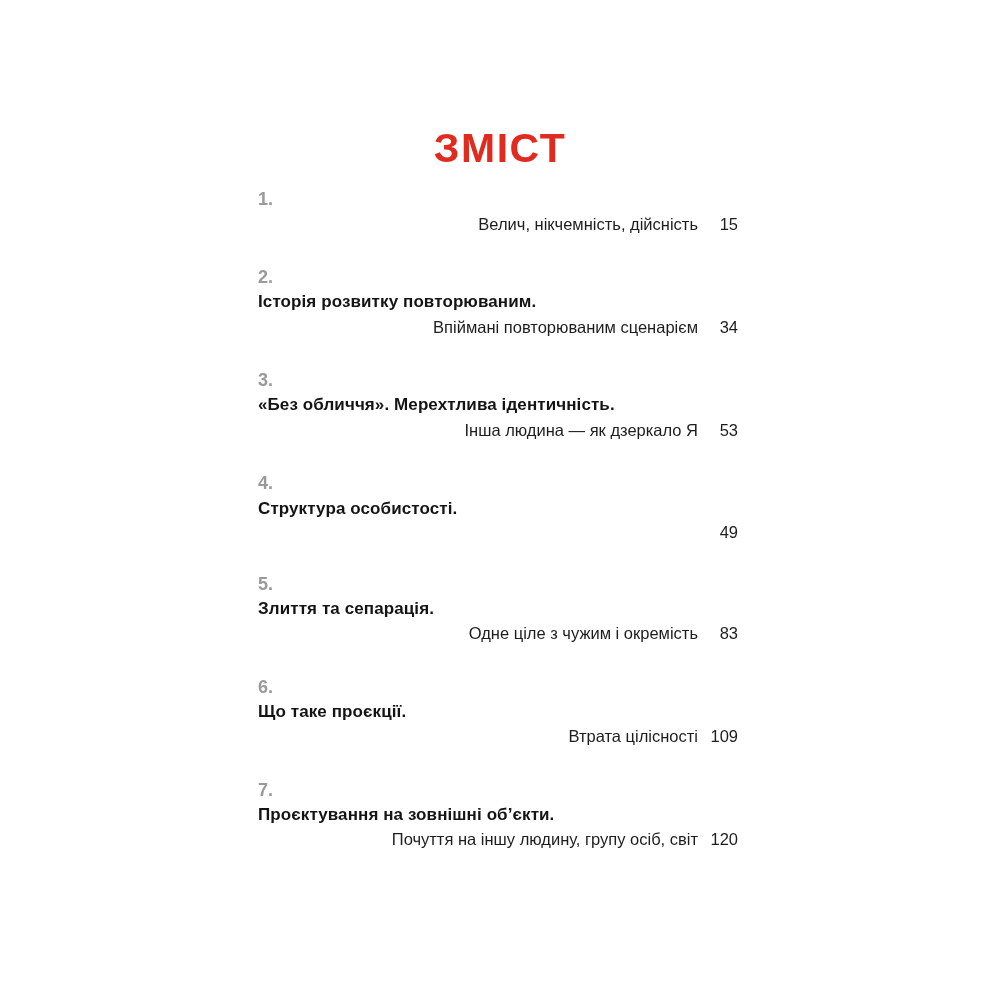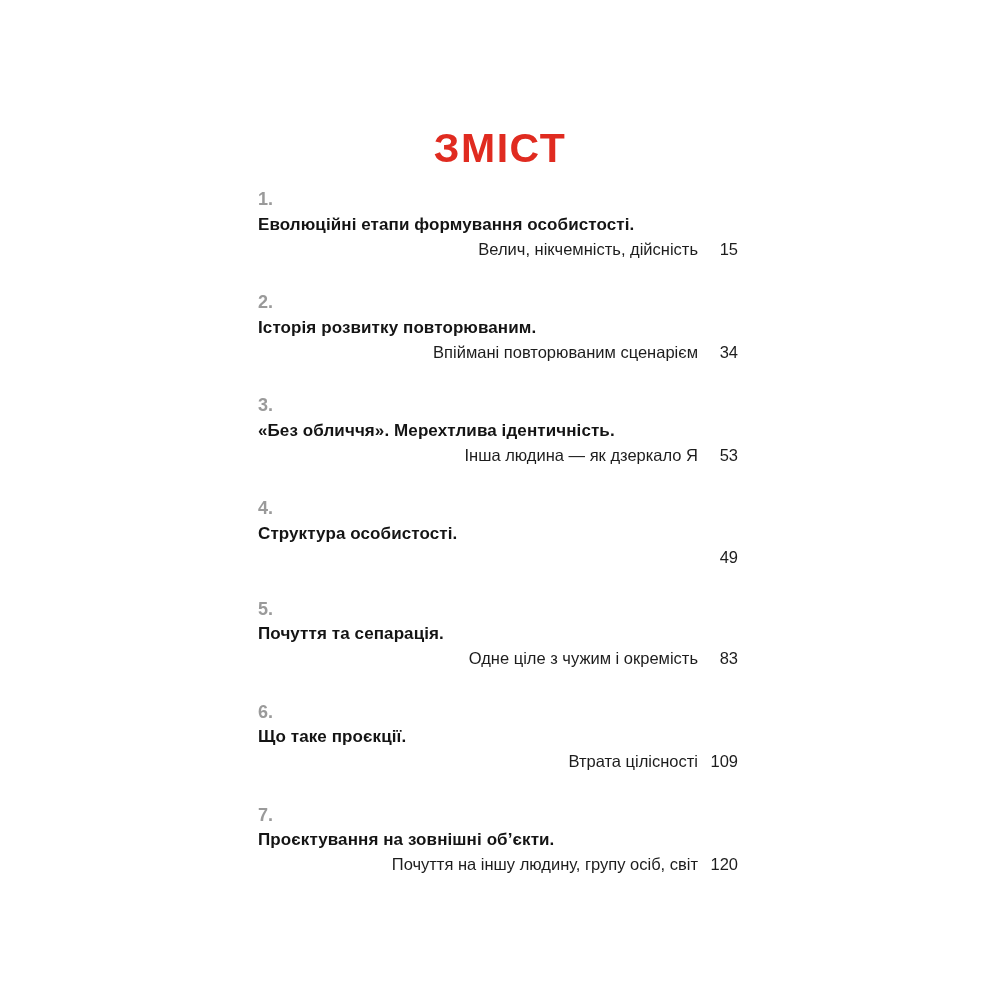--- a/index.html
+++ b/index.html
@@ -83,21 +83,20 @@
 <body>
 
 <div class="page">
 
   <div class="toc-title" style="color: rgb(224, 43, 32);">ЗМІСТ</div>
 
   <div class="toc-list">
 
     <div class="toc-entry">
       <div class="entry-number" style="color: rgb(154, 154, 154);">1.</div>
-      <div class="entry-title">Еволюційні етапи формування особистості.</div>
       <div class="entry-row">
         <div class="entry-subtitle">Велич, нікчемність, дійсність</div>
         <div class="entry-page">15</div>
       </div>
     </div>
 
     <div class="toc-entry">
       <div class="entry-number" style="color: rgb(154, 154, 154);">2.</div>
       <div class="entry-title">Історія розвитку повторюваним.</div>
       <div class="entry-row">
@@ -118,21 +117,21 @@
     <div class="toc-entry">
       <div class="entry-number" style="color: rgb(154, 154, 154);">4.</div>
       <div class="entry-title">Структура особистості.</div>
       <div class="entry-row">
         <div class="entry-page">49</div>
       </div>
     </div>
 
     <div class="toc-entry">
       <div class="entry-number" style="color: rgb(154, 154, 154);">5.</div>
-      <div class="entry-title">Почуття та сепарація.</div>
+      <div class="entry-title">Злиття та сепарація.</div>
       <div class="entry-row">
         <div class="entry-subtitle">Одне ціле з чужим і окремість</div>
         <div class="entry-page">83</div>
       </div>
     </div>
 
     <div class="toc-entry">
       <div class="entry-number" style="color: rgb(154, 154, 154);">6.</div>
       <div class="entry-title">Що таке проєкції.</div>
       <div class="entry-row">

